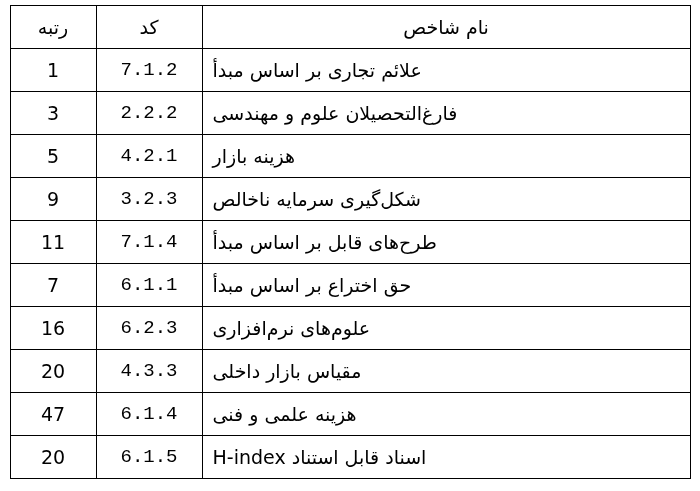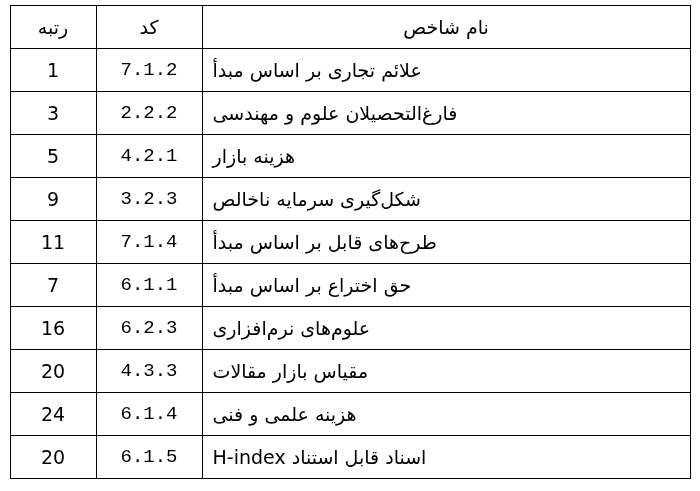--- a/index.html
+++ b/index.html
@@ -112,28 +112,28 @@
         <td class="cell-name">حق اختراع بر اساس مبدأ</td>
         <td class="cell-code">6.1.1</td>
         <td class="cell-rank">7</td>
       </tr>
       <tr>
         <td class="cell-name">علوم‌های نرم‌افزاری</td>
         <td class="cell-code">6.2.3</td>
         <td class="cell-rank">16</td>
       </tr>
       <tr>
-        <td class="cell-name">مقیاس بازار مقالات</td>
+        <td class="cell-name">مقیاس بازار داخلی</td>
         <td class="cell-code">4.3.3</td>
         <td class="cell-rank">20</td>
       </tr>
       <tr>
         <td class="cell-name">هزینه علمی و فنی</td>
         <td class="cell-code">6.1.4</td>
-        <td class="cell-rank">24</td>
+        <td class="cell-rank">47</td>
       </tr>
       <tr>
         <td class="cell-name">اسناد قابل استناد H-index</td>
         <td class="cell-code">6.1.5</td>
         <td class="cell-rank">20</td>
       </tr>
     </tbody>
   </table>
 </div>
 

